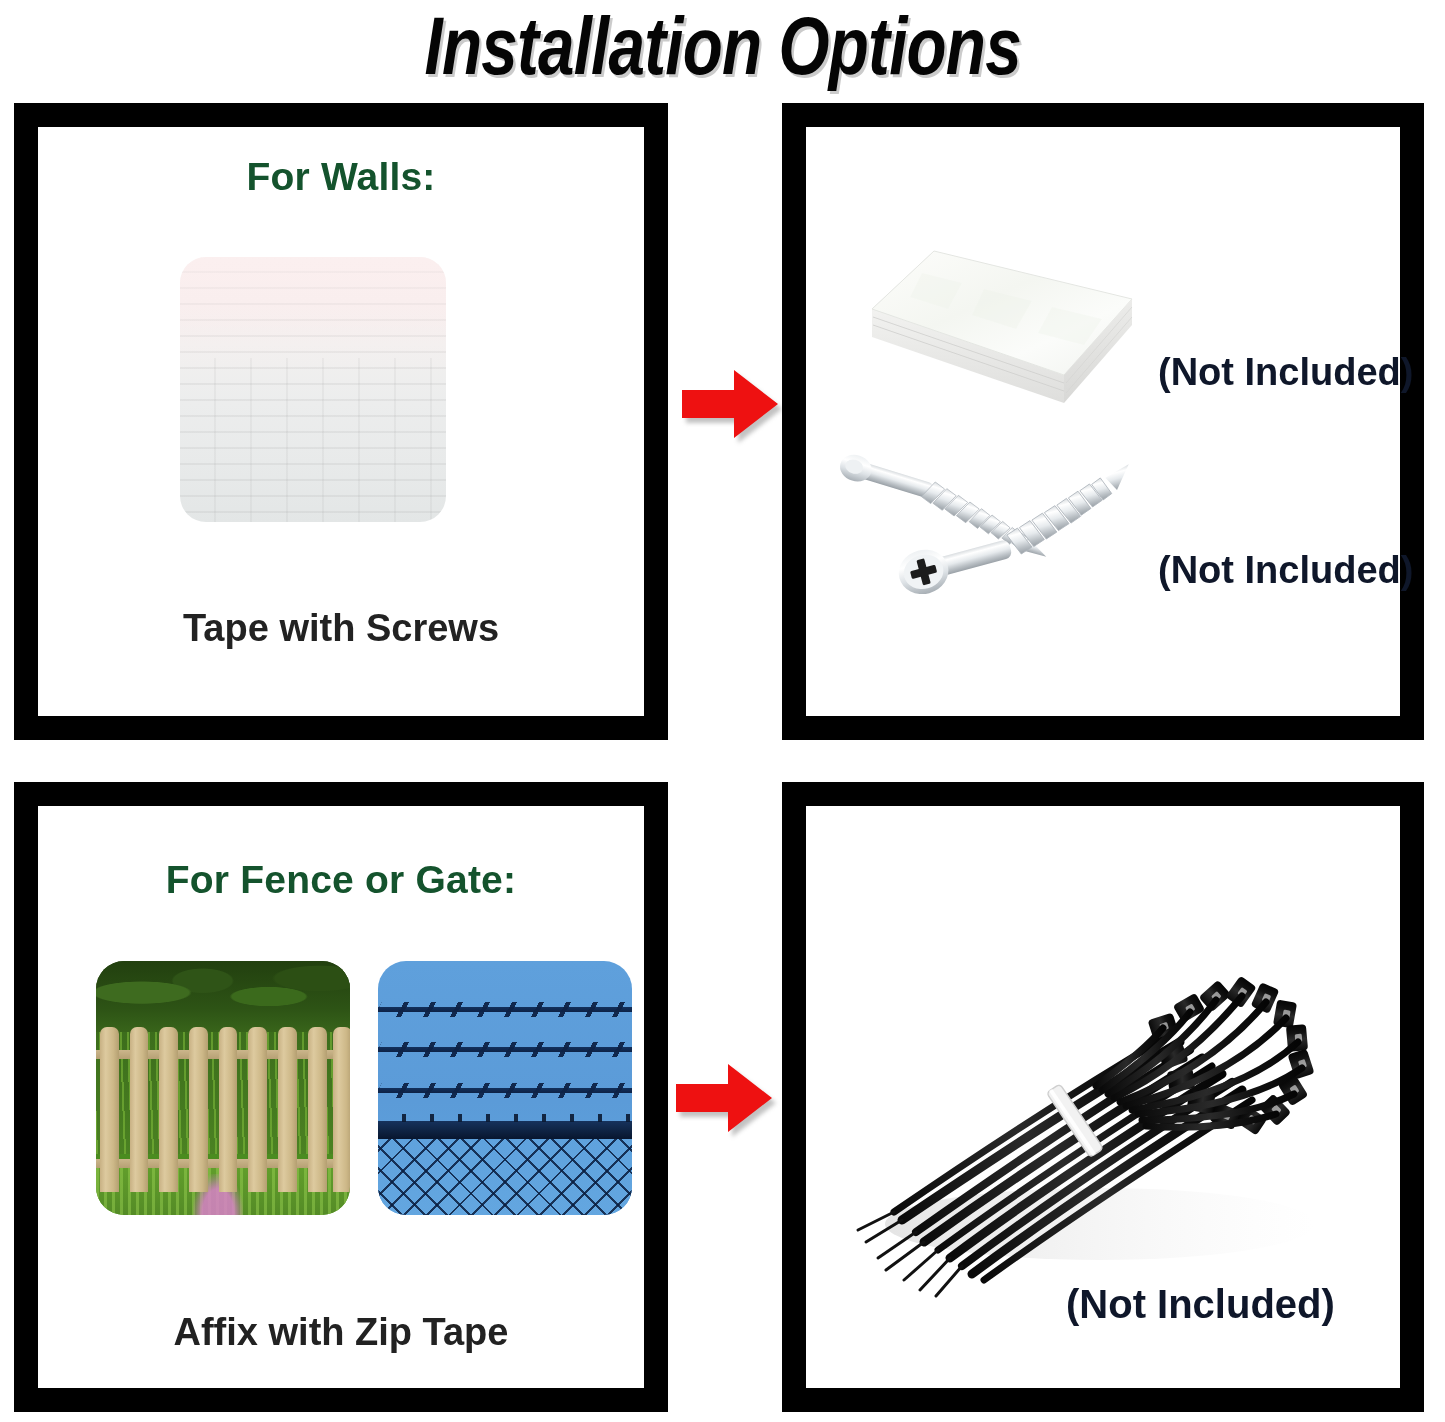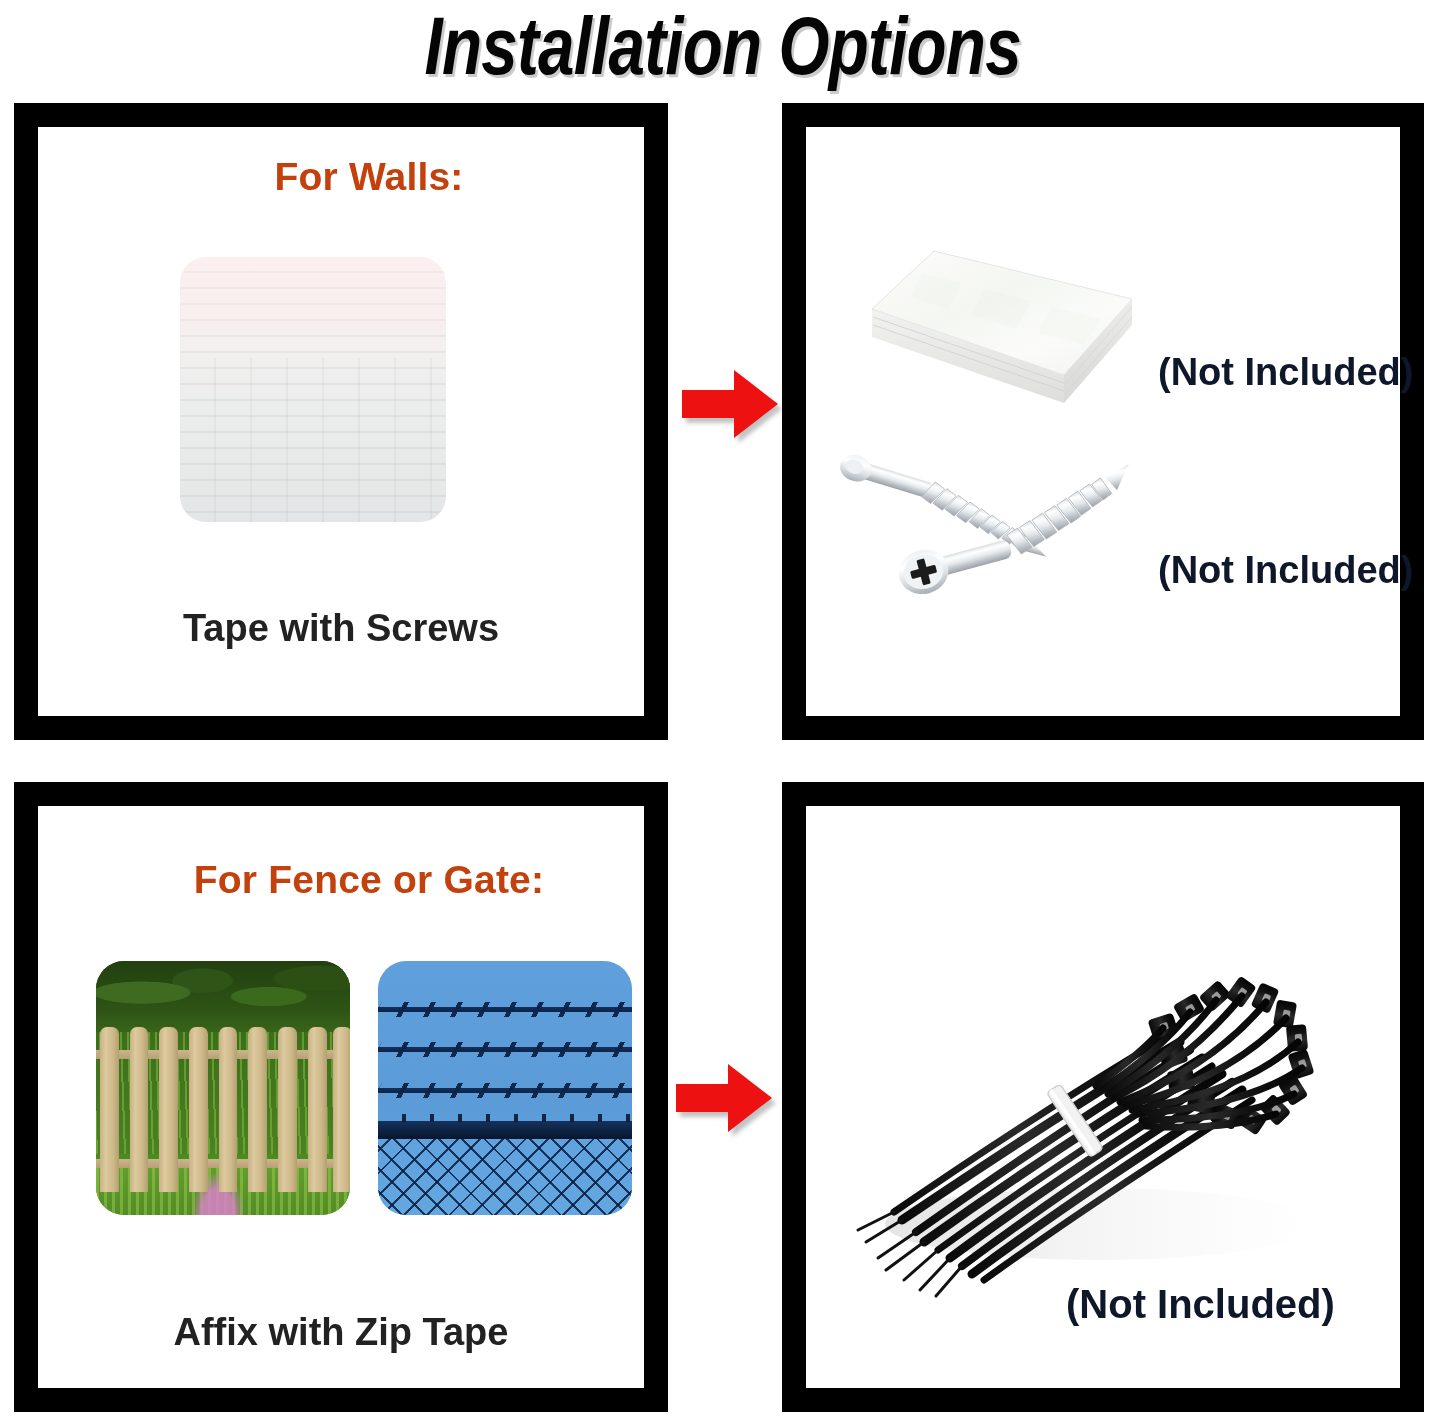--- a/index.html
+++ b/index.html
@@ -34,21 +34,21 @@
   }
   #panel-walls      {left:14px;  top:103px;  width:654px; height:637px;}
   #panel-wall-hw    {left:782px; top:103px;  width:642px; height:637px;}
   #panel-fence      {left:14px;  top:782px;  width:654px; height:630px;}
   #panel-fence-hw   {left:782px; top:782px;  width:642px; height:630px;}
 
   .panel-inner{position:relative;width:100%;height:100%;}
 
   .panel-heading{
     position:absolute;left:0;width:100%;text-align:center;
-    font-size:39px;font-weight:700;color:#c2410c;letter-spacing:.2px;padding-left:28px;
+    font-size:39px;font-weight:700;color:#14532d;letter-spacing:.2px;
   }
   .panel-caption{
     position:absolute;left:0;width:100%;text-align:center;
     font-size:38px;font-weight:700;color:#222222;line-height:52px;
   }
 
   
   .arrow-red{
     position:absolute;width:96px;height:72px;
     filter:drop-shadow(4px 5px 2px rgba(120,120,120,.45));

